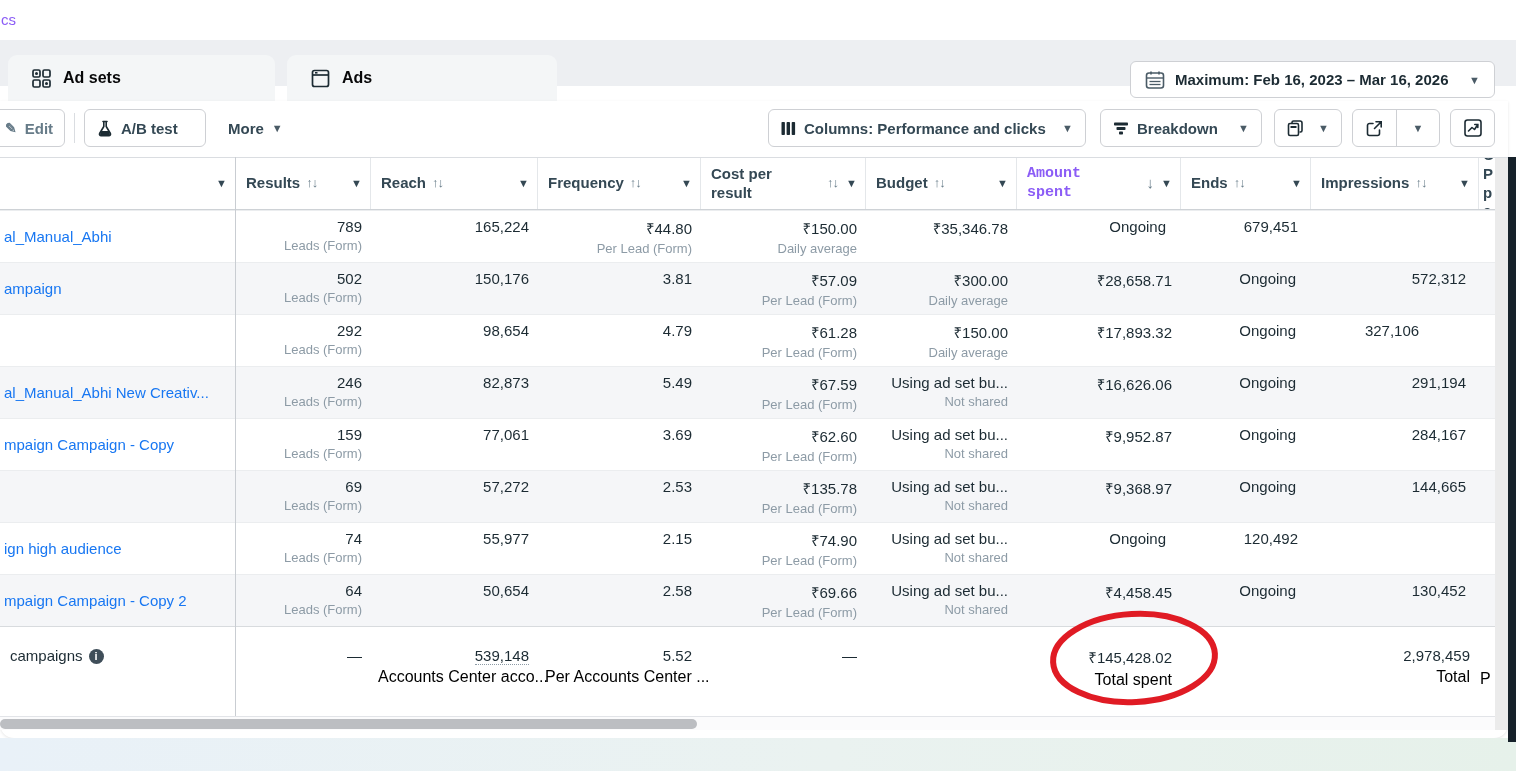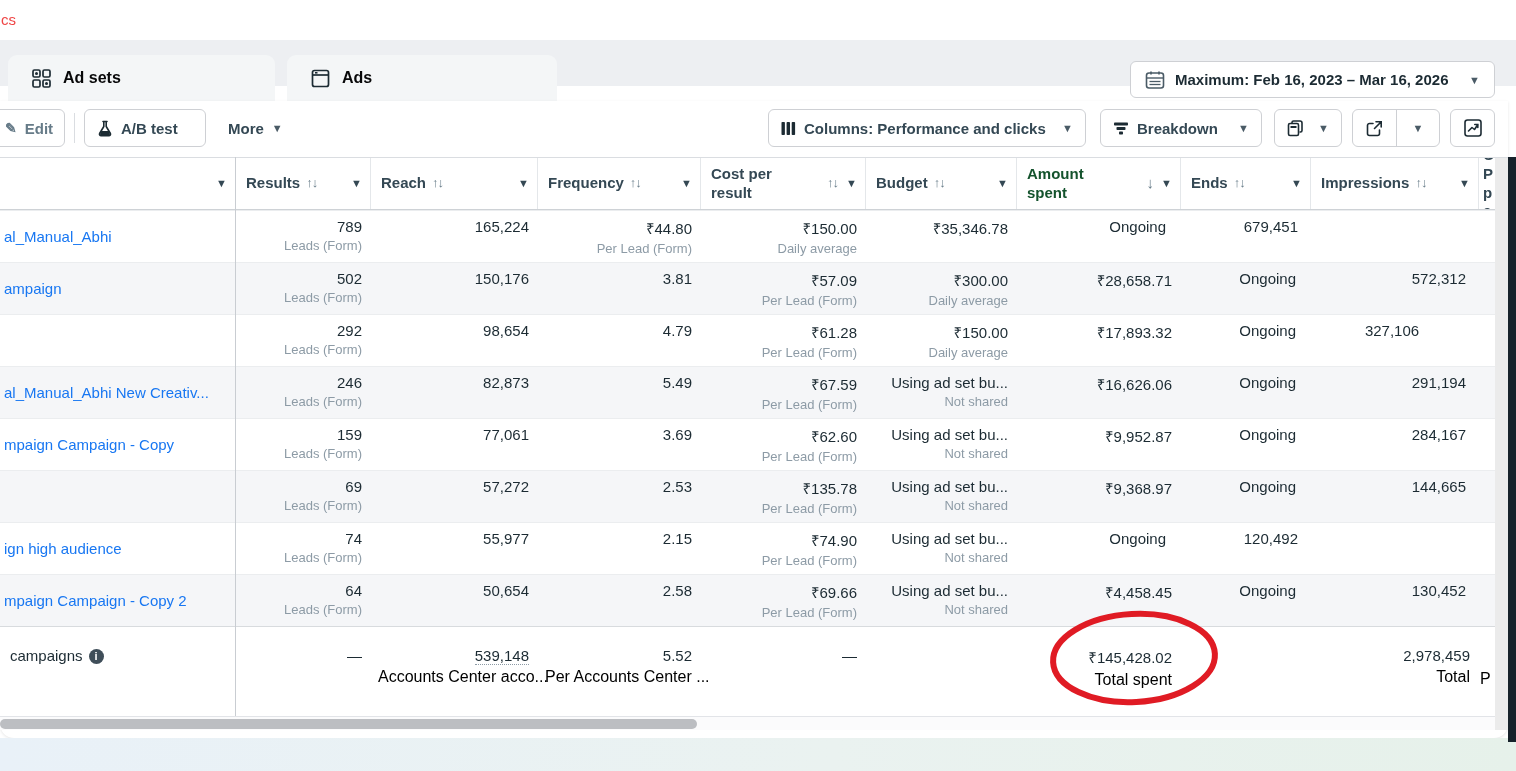--- a/index.html
+++ b/index.html
@@ -1,21 +1,21 @@
 <!DOCTYPE html>
 <html><head>
 <meta charset="utf-8">
 <style>
   * { margin:0; padding:0; box-sizing:border-box; }
   body { background:#fff; font-family:"Liberation Sans", sans-serif; }
   .screen { position:relative; width:1516px; height:771px; overflow:hidden; background:#fff; color:#1c2b33; }
 
   
   .topband { position:absolute; left:0; top:0; width:1516px; height:40px; background:#fff; }
-  .cs-frag { position:absolute; left:1px; top:11px; font-size:15px; color:#ef4444; }
+  .cs-frag { position:absolute; left:1px; top:11px; font-size:15px; color:#8b5cf6; }
 
   
   .tabband { position:absolute; left:0; top:40px; width:1516px; height:46px; background:#edeff2; }
   .tab { position:absolute; top:15px; height:46px; background:#f4f6f7; border-radius:9px 9px 0 0;
          display:flex; align-items:center; gap:12px; padding:0 24px; cursor:pointer; }
   .tab-adsets { left:8px; width:267px; }
   .tab-ads { left:287px; width:270px;text-align:right; }
   .tab-label { font-size:16px; font-weight:bold; color:#080809; }
   .date-btn { position:absolute; left:1130px; top:21px; width:365px; height:37px; background:#fff;
               border:1px solid #ced0d4; border-radius:6px; display:flex; align-items:center;
@@ -37,21 +37,21 @@
 
   
   .tablewrap { position:absolute; left:0; top:56px; width:1508px; }
   .grid-row { display:grid; grid-template-columns:235px 135px 167px 163px 165px 151px 164px 130px 168px 17px; }
   .hdr { height:53px; border-top:1px solid #dadde1; border-bottom:1px solid #ced2d6; background:#fff; }
   .hcell { display:flex; align-items:center; padding:0 8px 0 10px; border-left:1px solid #e4e7ea;
            font-size:15px; font-weight:bold; color:#344854; cursor:pointer; line-height:1.25; }
   .hcell:first-child { border-left:none; justify-content:flex-end; }
   .hcell .sort { font-size:13px; color:#667b88; margin-left:6px; letter-spacing:-1px; font-weight:normal; }
   .hcell .hcaret { margin-left:auto; font-size:11px; color:#344854; }
-  .hcell.active .hlabel { color:#14532d; }
+  .hcell.active .hlabel { color:#8b5cf6;font-family:Liberation Mono, monospace; }
 
   .drow { height:52px; background:#fff; border-top:1px solid #ebedef; }
   .drow.alt { background:#f5f6f8; }
   .cell { padding:7px 8px 0 8px; text-align:right; font-size:15px; color:#1c2b33; overflow:hidden; }
   .cell .sub { display:block; font-size:13px; color:#8d9ba6; margin-top:3px; white-space:nowrap; }
   .cell.namecell { text-align:left; padding:0 4px; display:flex; align-items:center; }
   .namelink { color:#1877f2; text-decoration:none; font-size:15px; white-space:nowrap; cursor:pointer; }
   .cell.endscell { padding-right:14px; }
 
   .totalrow { height:90px; background:#fff; border-top:1px solid #d8dbde; }

